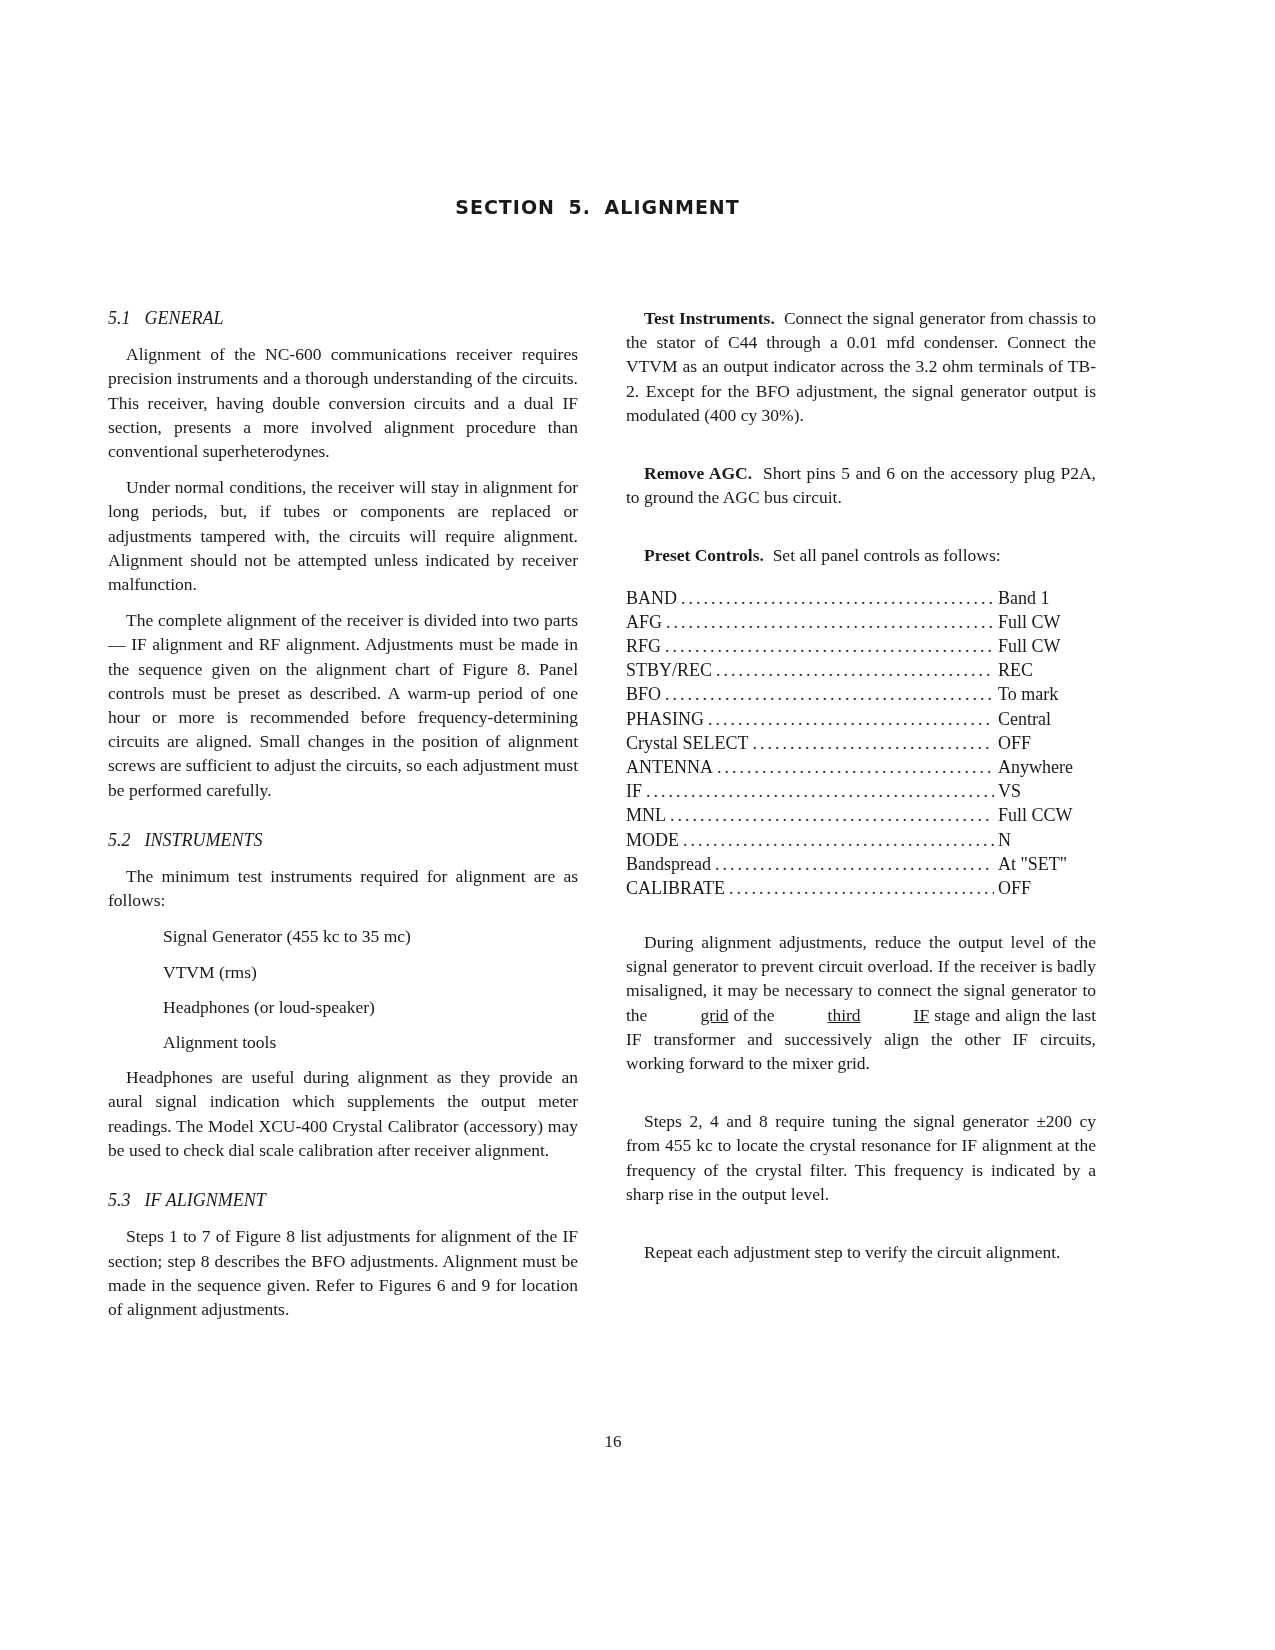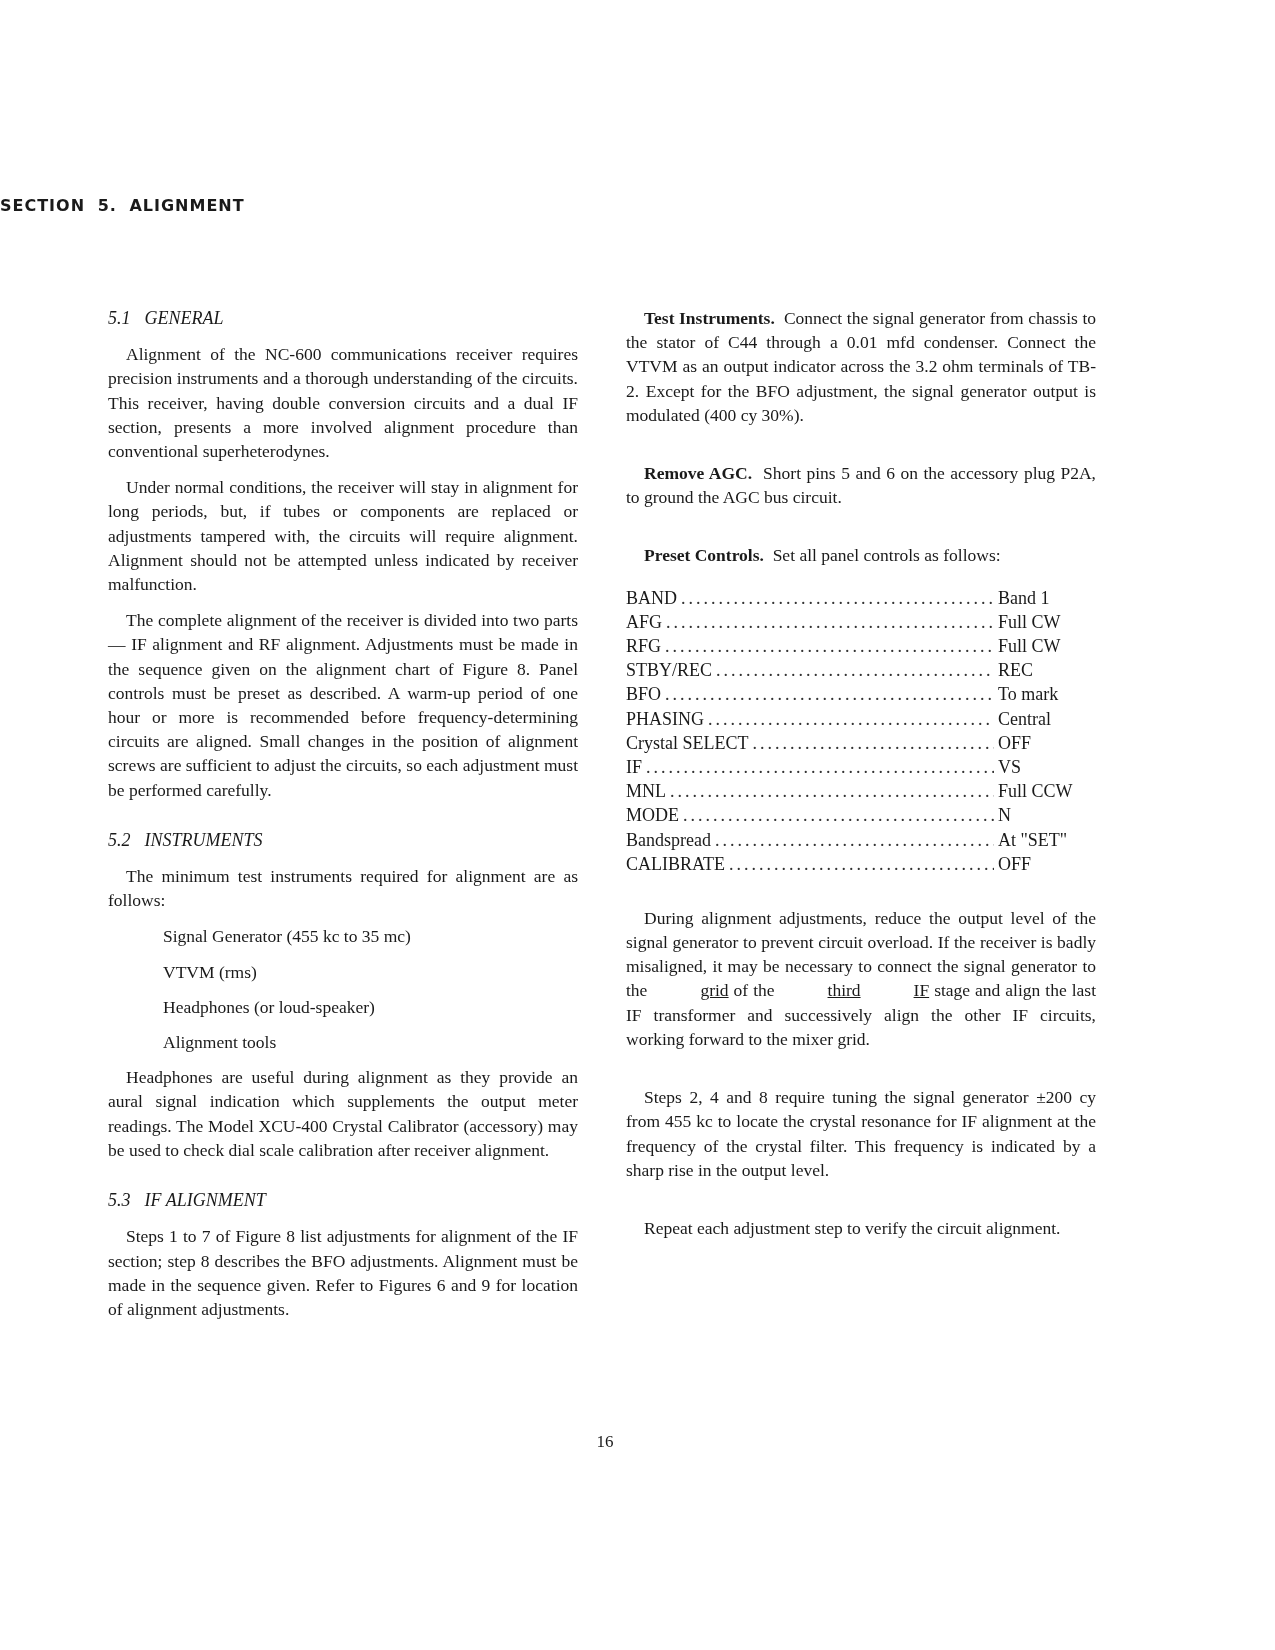--- a/index.html
+++ b/index.html
@@ -1,38 +1,38 @@
 <!DOCTYPE html>
 <html><head>
   <meta charset="utf-8">
   <style>
     html, body { margin: 0; padding: 0; background: #ffffff; }
     body { width: 1275px; height: 1650px; position: relative; overflow: hidden;
            font-family: "Liberation Serif", "DejaVu Serif", serif; color: #1a1a1a; }
-    .title { position: absolute; top: 196px; left: 0; width: 1195px; 
+    .title { position: absolute; top: 196px; left: 0; width: 1195px; text-align: center;
              font-family: "DejaVu Sans", "Liberation Sans", sans-serif; font-weight: bold;
-             font-size: 16px; letter-spacing: 1px; word-spacing: 6px; }
+             font-size: 19px; letter-spacing: 1px; word-spacing: 6px; }
     .col { position: absolute; top: 306px; font-size: 17.5px; line-height: 24.2px; }
     .col.left { left: 108px; width: 470px; }
     .col.right { left: 626px; width: 470px; }
     .sec-head { font-size: 18px; margin: 0 0 12px 0; font-style: italic; }
     .sec-head .num { margin-right: 14px; }
     p { margin: 0 0 12px 0; text-align: justify; text-indent: 18px; }
     .instr-list { margin: 4px 0 8px 55px; }
     .instr-list div { margin-bottom: 11px; }
     .lead { font-weight: bold; }
     .controls { margin: 18px 0 30px 0; }
     .ctl-row { display: flex; align-items: center; height: 24.2px; font-size: 18px; }
     .ctl-name { white-space: nowrap; }
     .ctl-dots { flex: 1; overflow: hidden; white-space: nowrap; margin: 0 4px; letter-spacing: 3px; color: #333; }
     .ctl-dots::after { content: "..................................................................................................................."; }
     .ctl-val { width: 98px; white-space: nowrap; }
     .gap-lg { height: 22px; }
     .u { text-decoration: underline; margin-left: 48px; }
-    .page-num { position: absolute; top: 1432px; left: 0; width: 1210px; text-align: center; font-size: 17px; }
+    .page-num { position: absolute; top: 1432px; left: 0; width: 1210px; text-align: center; font-size: 17px; padding-left: 8px; }
   </style>
 </head>
 <body>
 
 <div class="title">SECTION 5.   ALIGNMENT</div>
 
 <div class="col left">
   <div class="sec-head">
     <span class="num">5.1</span><span>GENERAL</span>
   </div>
@@ -97,20 +97,25 @@
         <span class="ctl-name">PHASING</span>
         <span class="ctl-dots"></span>
         <span class="ctl-val">Central</span>
       </div>
     <div class="ctl-row">
         <span class="ctl-name">Crystal SELECT</span>
         <span class="ctl-dots"></span>
         <span class="ctl-val">OFF</span>
       </div>
     <div class="ctl-row">
+        <span class="ctl-name">ANTENNA</span>
+        <span class="ctl-dots"></span>
+        <span class="ctl-val">Anywhere</span>
+      </div>
+    <div class="ctl-row">
         <span class="ctl-name">IF</span>
         <span class="ctl-dots"></span>
         <span class="ctl-val">VS</span>
       </div>
     <div class="ctl-row">
         <span class="ctl-name">MNL</span>
         <span class="ctl-dots"></span>
         <span class="ctl-val">Full CCW</span>
       </div>
     <div class="ctl-row">

